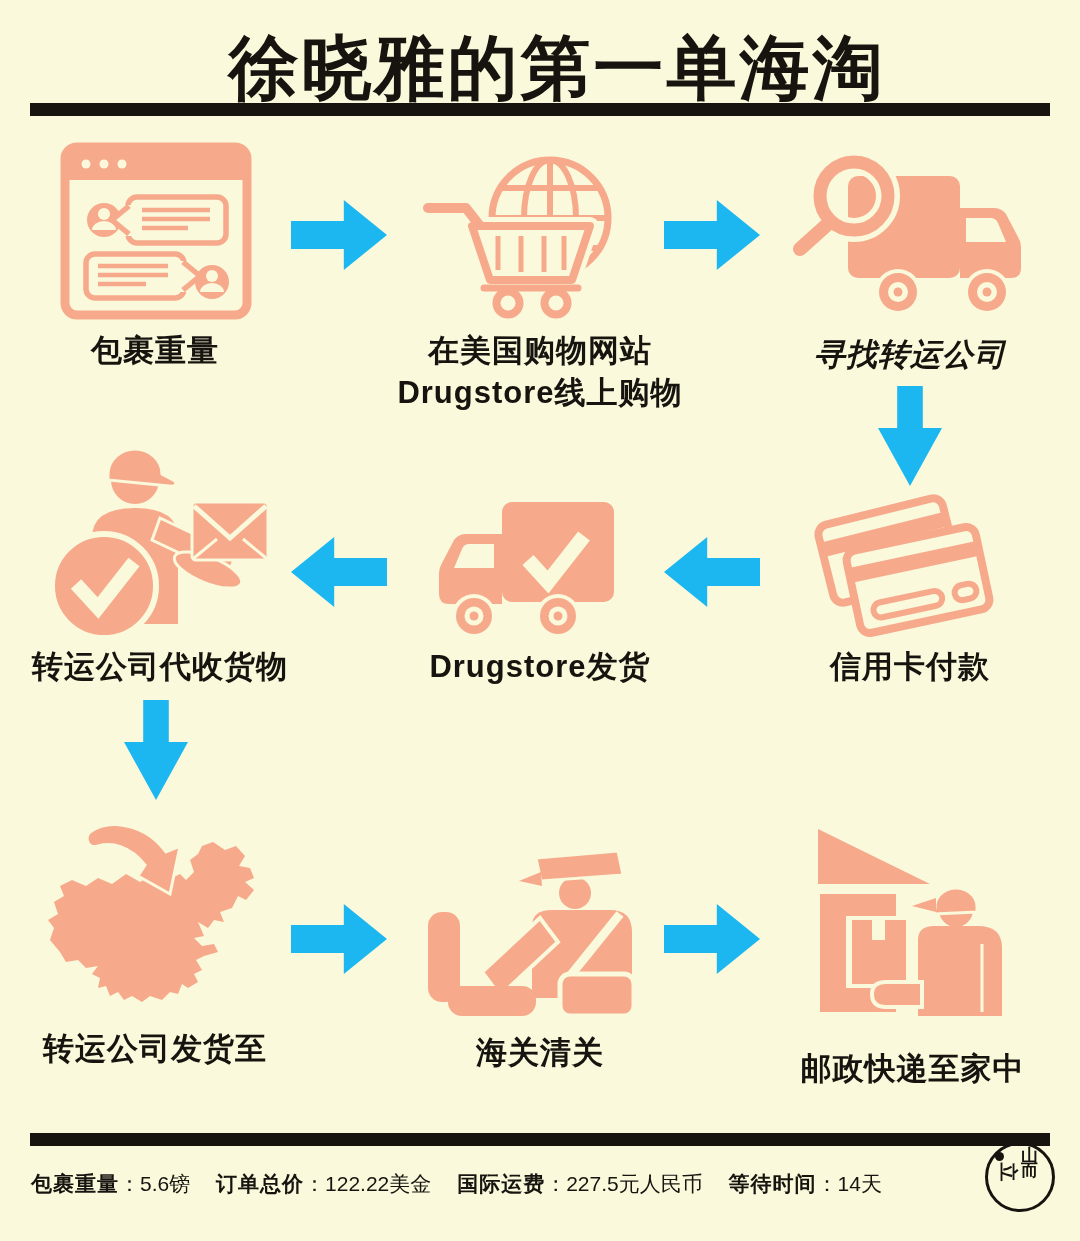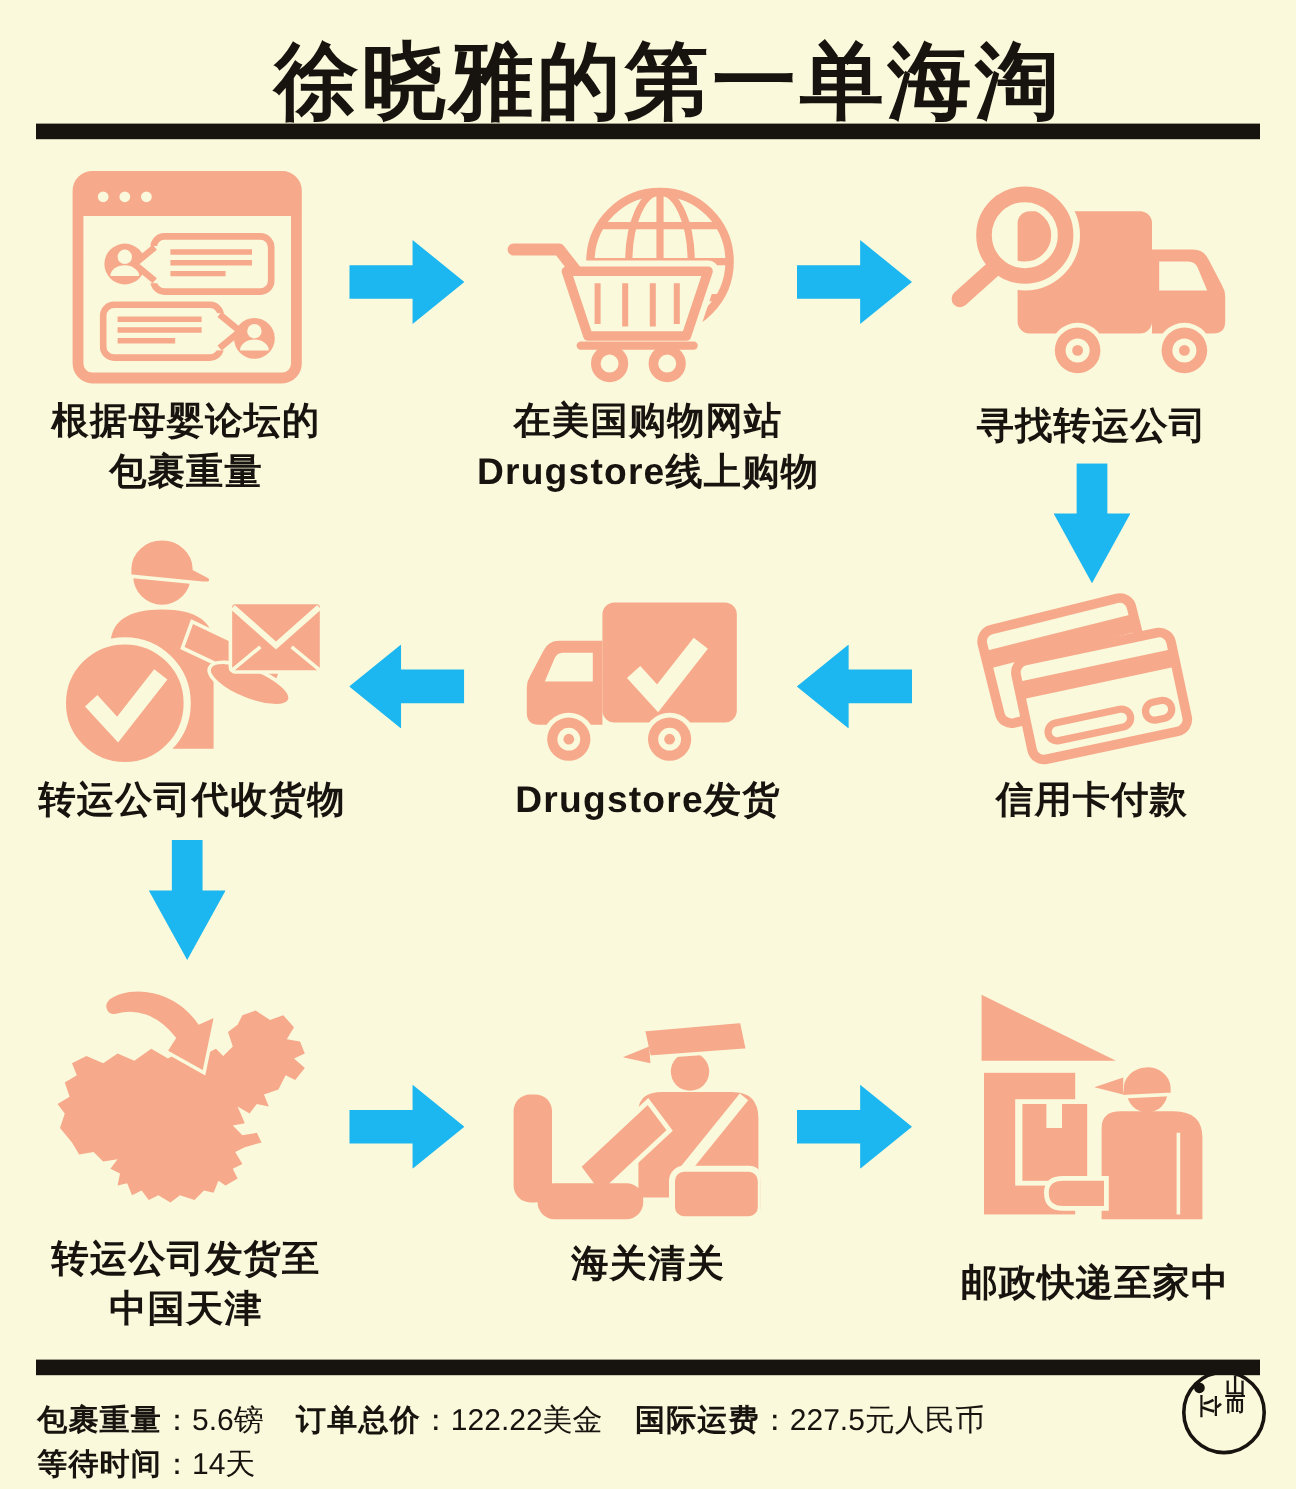--- a/index.html
+++ b/index.html
@@ -35,21 +35,21 @@
   .arrow-down{width:64px;height:100px;
     clip-path:polygon(30% 0%,70% 0%,70% 42%,100% 42%,50% 100%,0% 42%,30% 42%);}
   
   .f-i{fill:var(--icon);}
   .f-b{fill:var(--background);}
   .s-i{stroke:var(--icon);fill:none;}
   .s-b{stroke:var(--background);fill:none;}
   .fi-sb{fill:var(--icon);stroke:var(--background);}
   .fb-si{fill:var(--background);stroke:var(--icon);}
   
-  .footer{top:1166px;left:31px;width:950px;font-size:25px;line-height:36px;}
+  .footer{top:1166px;left:31px;width:950px;font-size:21px;line-height:36px;}
   .stat{margin-right:20px;white-space:nowrap;}
   .stat b{font-weight:700;letter-spacing:1px;}
   .stat .val{font-weight:400;}
   
   .logo{top:1142px;left:985px;width:64px;height:64px;border:3px solid var(--text);
     border-radius:50%;}
   .logo .dot{position:absolute;left:7px;top:7px;width:9px;height:9px;border-radius:50%;
     background:var(--text);}
   .logo .m-left{position:absolute;left:10px;top:14px;font-size:19px;font-weight:700;
     transform:rotate(90deg);}
@@ -124,28 +124,27 @@
       <circle class="f-b" cx="108" cy="142" r="10"></circle>
       <circle class="f-i" cx="108" cy="142" r="4.5"></circle>
       <circle class="f-b" cx="197" cy="142" r="23"></circle>
       <circle class="f-i" cx="197" cy="142" r="19"></circle>
       <circle class="f-b" cx="197" cy="142" r="10"></circle>
       <circle class="f-i" cx="197" cy="142" r="4.5"></circle>
     </svg>
   </div>
 
   <div class="abs step-label" style="left:5px;top:330px;width:300px;">
-    <div>根据母婴论坛的</div>
     <div>包裹重量</div>
   </div>
   <div class="abs step-label" style="left:360px;top:330px;width:360px;">
     <div>在美国购物网站</div>
     <div>Drugstore线上购物</div>
   </div>
-  <div class="abs step-label" style="left:760px;top:334px;width:300px;">
+  <div class="abs step-label" style="left:760px;top:334px;width:300px;font-style:italic;">
     <div>寻找转运公司</div>
   </div>
 
   <div class="abs arrow arrow-down" style="left:878px;top:386px;"></div>
 
   <div class="abs" style="left:810px;top:486px;">
     <svg width="190" height="155" viewBox="0 0 190 155">
       <g transform="rotate(-14 80 64)">
         <rect class="fb-si" x="14" y="24" width="128" height="80" rx="10" stroke-width="8"></rect>
         <rect class="f-i" x="15" y="40" width="126" height="15"></rect>
@@ -252,21 +251,20 @@
       <path class="s-b" d="M176 120 V188" stroke-width="3"></path>
       <path class="fi-sb" d="M116 158 H80 Q66 158 66 170 Q66 183 80 183 H116 Z" stroke-width="4"></path>
       <circle class="f-i" cx="150" cy="86" r="17"></circle>
       <path class="fi-sb" d="M129 84 A21 19 0 0 1 171 82 L171 88 L128 90 Z" stroke-width="3"></path>
       <path class="f-i" d="M130 88 L106 82 L130 74 Z"></path>
     </svg>
   </div>
 
   <div class="abs step-label" style="left:5px;top:1028px;width:300px;">
     <div>转运公司发货至</div>
-    <div>中国天津</div>
   </div>
   <div class="abs step-label" style="left:360px;top:1032px;width:360px;">
     <div>海关清关</div>
   </div>
   <div class="abs step-label" style="left:760px;top:1028px;width:305px;margin-top:20px;">
     <div>邮政快递至家中</div>
   </div>
 
   <div class="abs rule" style="top:1133px;"></div>
 

